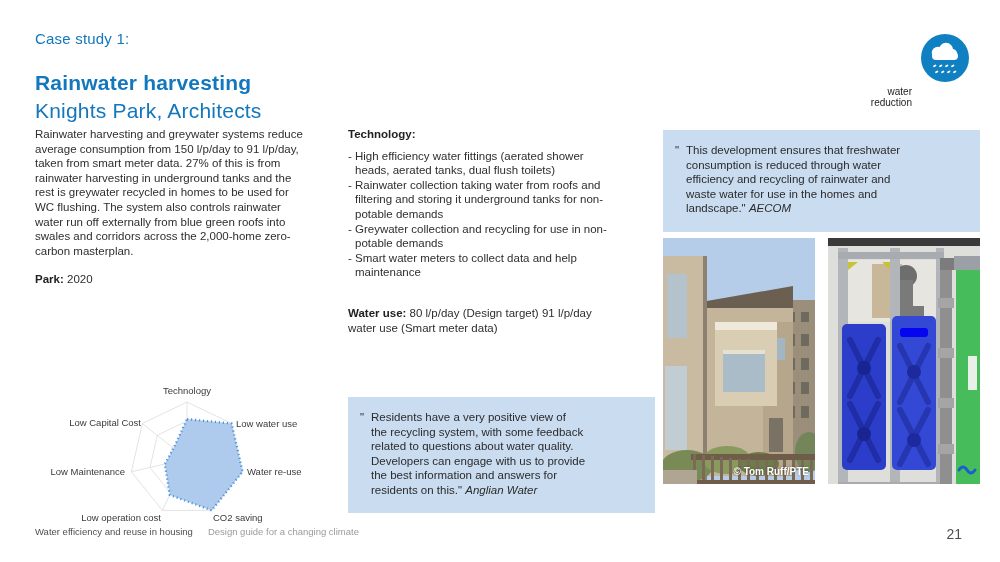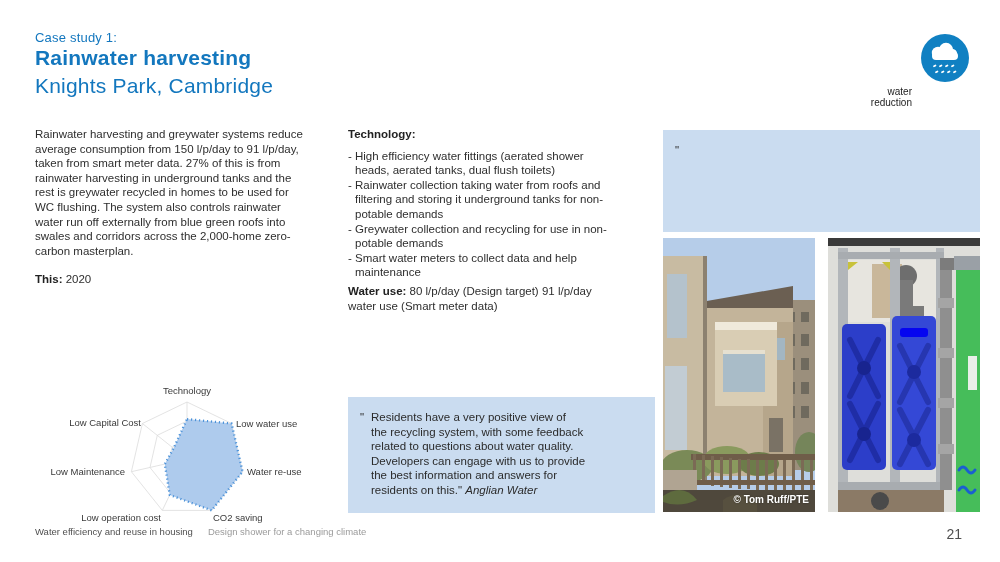--- a/index.html
+++ b/index.html
@@ -1,68 +1,68 @@
 <!DOCTYPE html>
 <html><head>
 <meta charset="utf-8">
 <style>
   html,body{margin:0;padding:0;background:#fff;}
   .page{position:relative;width:1000px;height:562px;background:#ffffff;overflow:hidden;
         font-family:"Liberation Sans",sans-serif;color:#2e2e2e;}
   
   .header{position:absolute;left:35px;top:30px;color:#1377be;}
-  .kicker{font-size:13px;letter-spacing:.2px;margin-bottom:1px;}
+  .kicker{font-size:15px;letter-spacing:.2px;margin-bottom:24px;}
   .title{font-size:21px;font-weight:700;letter-spacing:.2px;margin-bottom:4px;}
   .subtitle{font-size:21px;font-weight:400;letter-spacing:.2px;}
   
   .drop-wrap{position:absolute;left:854px;top:24px;width:44px;height:58px;}
   .drop-caption{position:absolute;left:840px;top:86px;width:72px;text-align:right;
                 font-size:10px;line-height:11px;color:#1c1c1c;white-space:pre-line;}
   .cloud-wrap{position:absolute;left:921px;top:34px;width:48px;height:48px;}
   
   .pre{white-space:pre-line;}
   .col-left{position:absolute;left:35px;top:127px;width:302px;font-size:11.5px;line-height:14.6px;}
   .col-left p{margin:0 0 9px 0;}
   .col-left .intro{margin-bottom:14px;}
   b{font-weight:700;color:#222;}
   .col-mid{position:absolute;left:348px;top:127px;width:312px;font-size:11.5px;line-height:14.6px;}
   .tech-list{list-style:none;margin:7px 0 0 0;padding:0;}
   .tech-list li{display:flex;}
   .tech-list .dash{flex:0 0 7px;}
-  .water-use{margin-top:4px;}
+  .water-use{margin-top:26px;}
   .water-saving{margin-top:14px;}
   
   .quote-box{position:absolute;background:#cadcf0;box-sizing:border-box;padding:13px 12px 12px 12px;
              font-size:11.5px;line-height:14.6px;color:#2b2b2b;display:flex;}
   .quote-box .qmark{flex:0 0 11px;font-size:11.5px;}
   .quote-box em{font-style:italic;}
   .qb-aecom{left:663px;top:130px;width:317px;height:102px;}
   .qb-anglian{left:348px;top:397px;width:307px;height:116px;}
   
   .radar-wrap{position:absolute;left:30px;top:358px;width:300px;height:150px;margin-top:22px;}
   
-  .photo{position:absolute;top:238px;width:152px;height:274px;overflow:hidden;}
+  .photo{position:absolute;top:238px;width:152px;height:246px;overflow:hidden;}
   .photo-1{left:663px;}
   .photo-2{left:828px;}
   .photo-caption{position:absolute;right:6px;bottom:7px;color:#fff;font-weight:700;font-size:10px;
                  text-shadow:0 0 2px rgba(0,0,0,.45);}
   
   .footer{position:absolute;left:35px;top:526px;font-size:9.5px;color:#4f4f4f;}
   .footer .guide{color:#9b9b9b;margin-left:15px;}
   .page-num{position:absolute;right:38px;top:526px;font-size:14px;color:#4f4f4f;}
 </style>
 </head>
 <body>
 
 <div class="page">
 
   <div class="header">
     <div class="kicker">Case study 1:</div>
     <div class="title">Rainwater harvesting</div>
-    <div class="subtitle">Knights Park, Cambridge</div>
+    <div class="subtitle">Knights Park, Architects</div>
   </div>
 
   <div class="drop-caption">water
 reduction</div>
 
   <div class="cloud-wrap">
     <svg width="48" height="48" viewBox="0 0 48 48">
       <circle cx="24" cy="24" r="24" fill="#1080c2"></circle>
       <g fill="#ffffff">
         <circle cx="17" cy="19" r="6.2"></circle>
@@ -86,21 +86,21 @@
   <div class="col-left">
     <p class="intro pre">Rainwater harvesting and greywater systems reduce
 average consumption from 150 l/p/day to 91 l/p/day,
 taken from smart meter data. 27% of this is from
 rainwater harvesting in underground tanks and the
 rest is greywater recycled in homes to be used for
 WC flushing. The system also controls rainwater
 water run off externally from blue green roofs into
 swales and corridors across the 2,000-home zero-
 carbon masterplan.</p>
-    <p><b>This:</b> <span>2020</span></p>
+    <p><b>Park:</b> <span>2020</span></p>
   </div>
 
   <div class="col-mid">
     <b>Technology:</b>
     <ul class="tech-list">
       <li>
           <span class="dash">-</span>
           <span class="pre">High efficiency water fittings (aerated shower
 heads, aerated tanks, dual flush toilets)</span>
         </li>
@@ -143,20 +143,25 @@
         <text x="217" y="95" text-anchor="start" font-family="Liberation Sans, sans-serif" font-size="9.5" fill="#3a3a3a">Water re-use</text>
         <text x="183" y="141" text-anchor="start" font-family="Liberation Sans, sans-serif" font-size="9.5" fill="#3a3a3a">CO2 saving</text>
         <text x="131" y="141" text-anchor="end" font-family="Liberation Sans, sans-serif" font-size="9.5" fill="#3a3a3a">Low operation cost</text>
         <text x="95" y="95" text-anchor="end" font-family="Liberation Sans, sans-serif" font-size="9.5" fill="#3a3a3a">Low Maintenance</text>
         <text x="111" y="46" text-anchor="end" font-family="Liberation Sans, sans-serif" font-size="9.5" fill="#3a3a3a">Low Capital Cost</text>
       </svg>
   </div>
 
   <div class="quote-box qb-aecom">
     <span class="qmark">"</span>
+    <div><span class="pre">This development ensures that freshwater
+consumption is reduced through water
+efficiency and recycling of rainwater and
+waste water for use in the homes and
+landscape."</span> <em>AECOM</em></div>
   </div>
 
   <div class="quote-box qb-anglian">
     <span class="qmark">"</span>
     <div><span class="pre">Residents have a very positive view of
 the recycling system, with some feedback
 related to questions about water quality.
 Developers can engage with us to provide
 the best information and answers for
 residents on this."</span> <em>Anglian Water</em></div>
@@ -266,17 +271,17 @@
       <g stroke="#1a5fd0" stroke-width="3" fill="none" stroke-linecap="round">
         <path d="M131 232 q4 -6 8 0 q4 6 8 0"></path>
         <path d="M131 252 q4 -6 8 0 q4 6 8 0"></path>
       </g>
       <rect x="10" y="252" width="106" height="22" fill="#8b7a66"></rect>
       <circle cx="52" cy="263" r="9" fill="#4a4a4a"></circle>
     </svg>
   </div>
 
   <div class="footer">
-    <span>Water efficiency and reuse in housing</span><span class="guide">Design shower for a changing climate</span>
+    <span>Water efficiency and reuse in housing</span><span class="guide">Design guide for a changing climate</span>
   </div>
   <div class="page-num">21</div>
 
 </div>
 
 </body></html>

